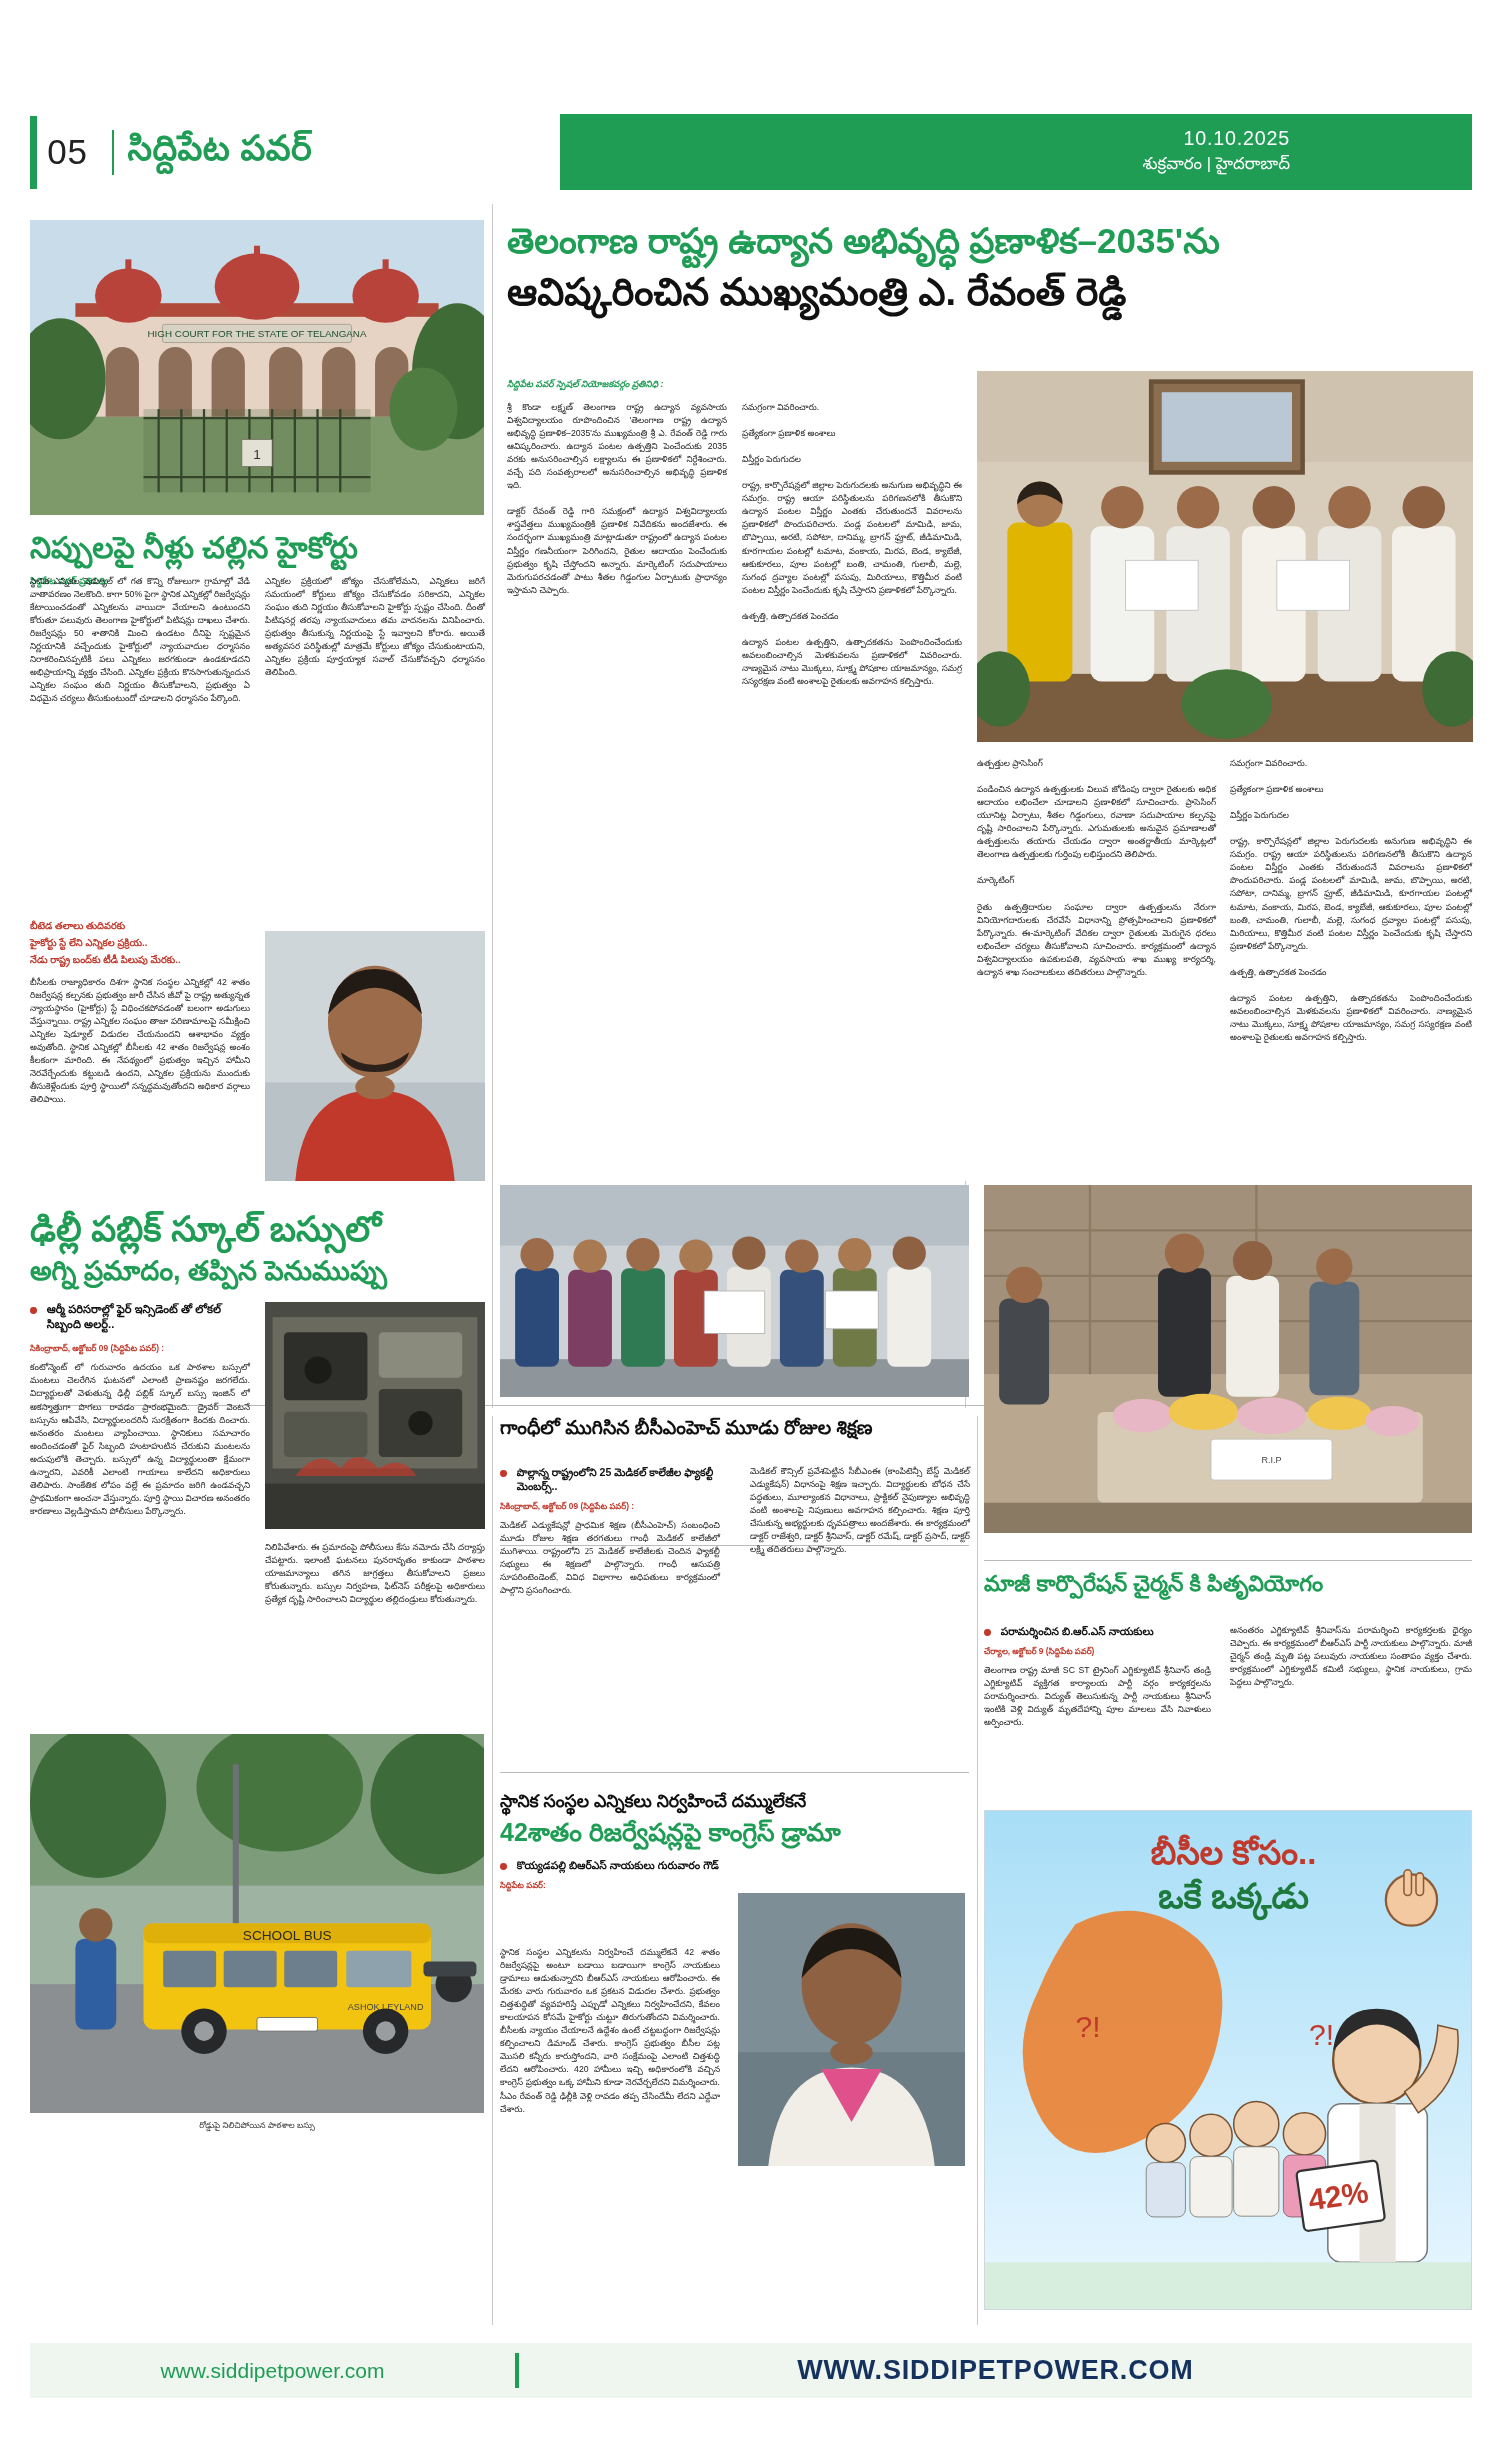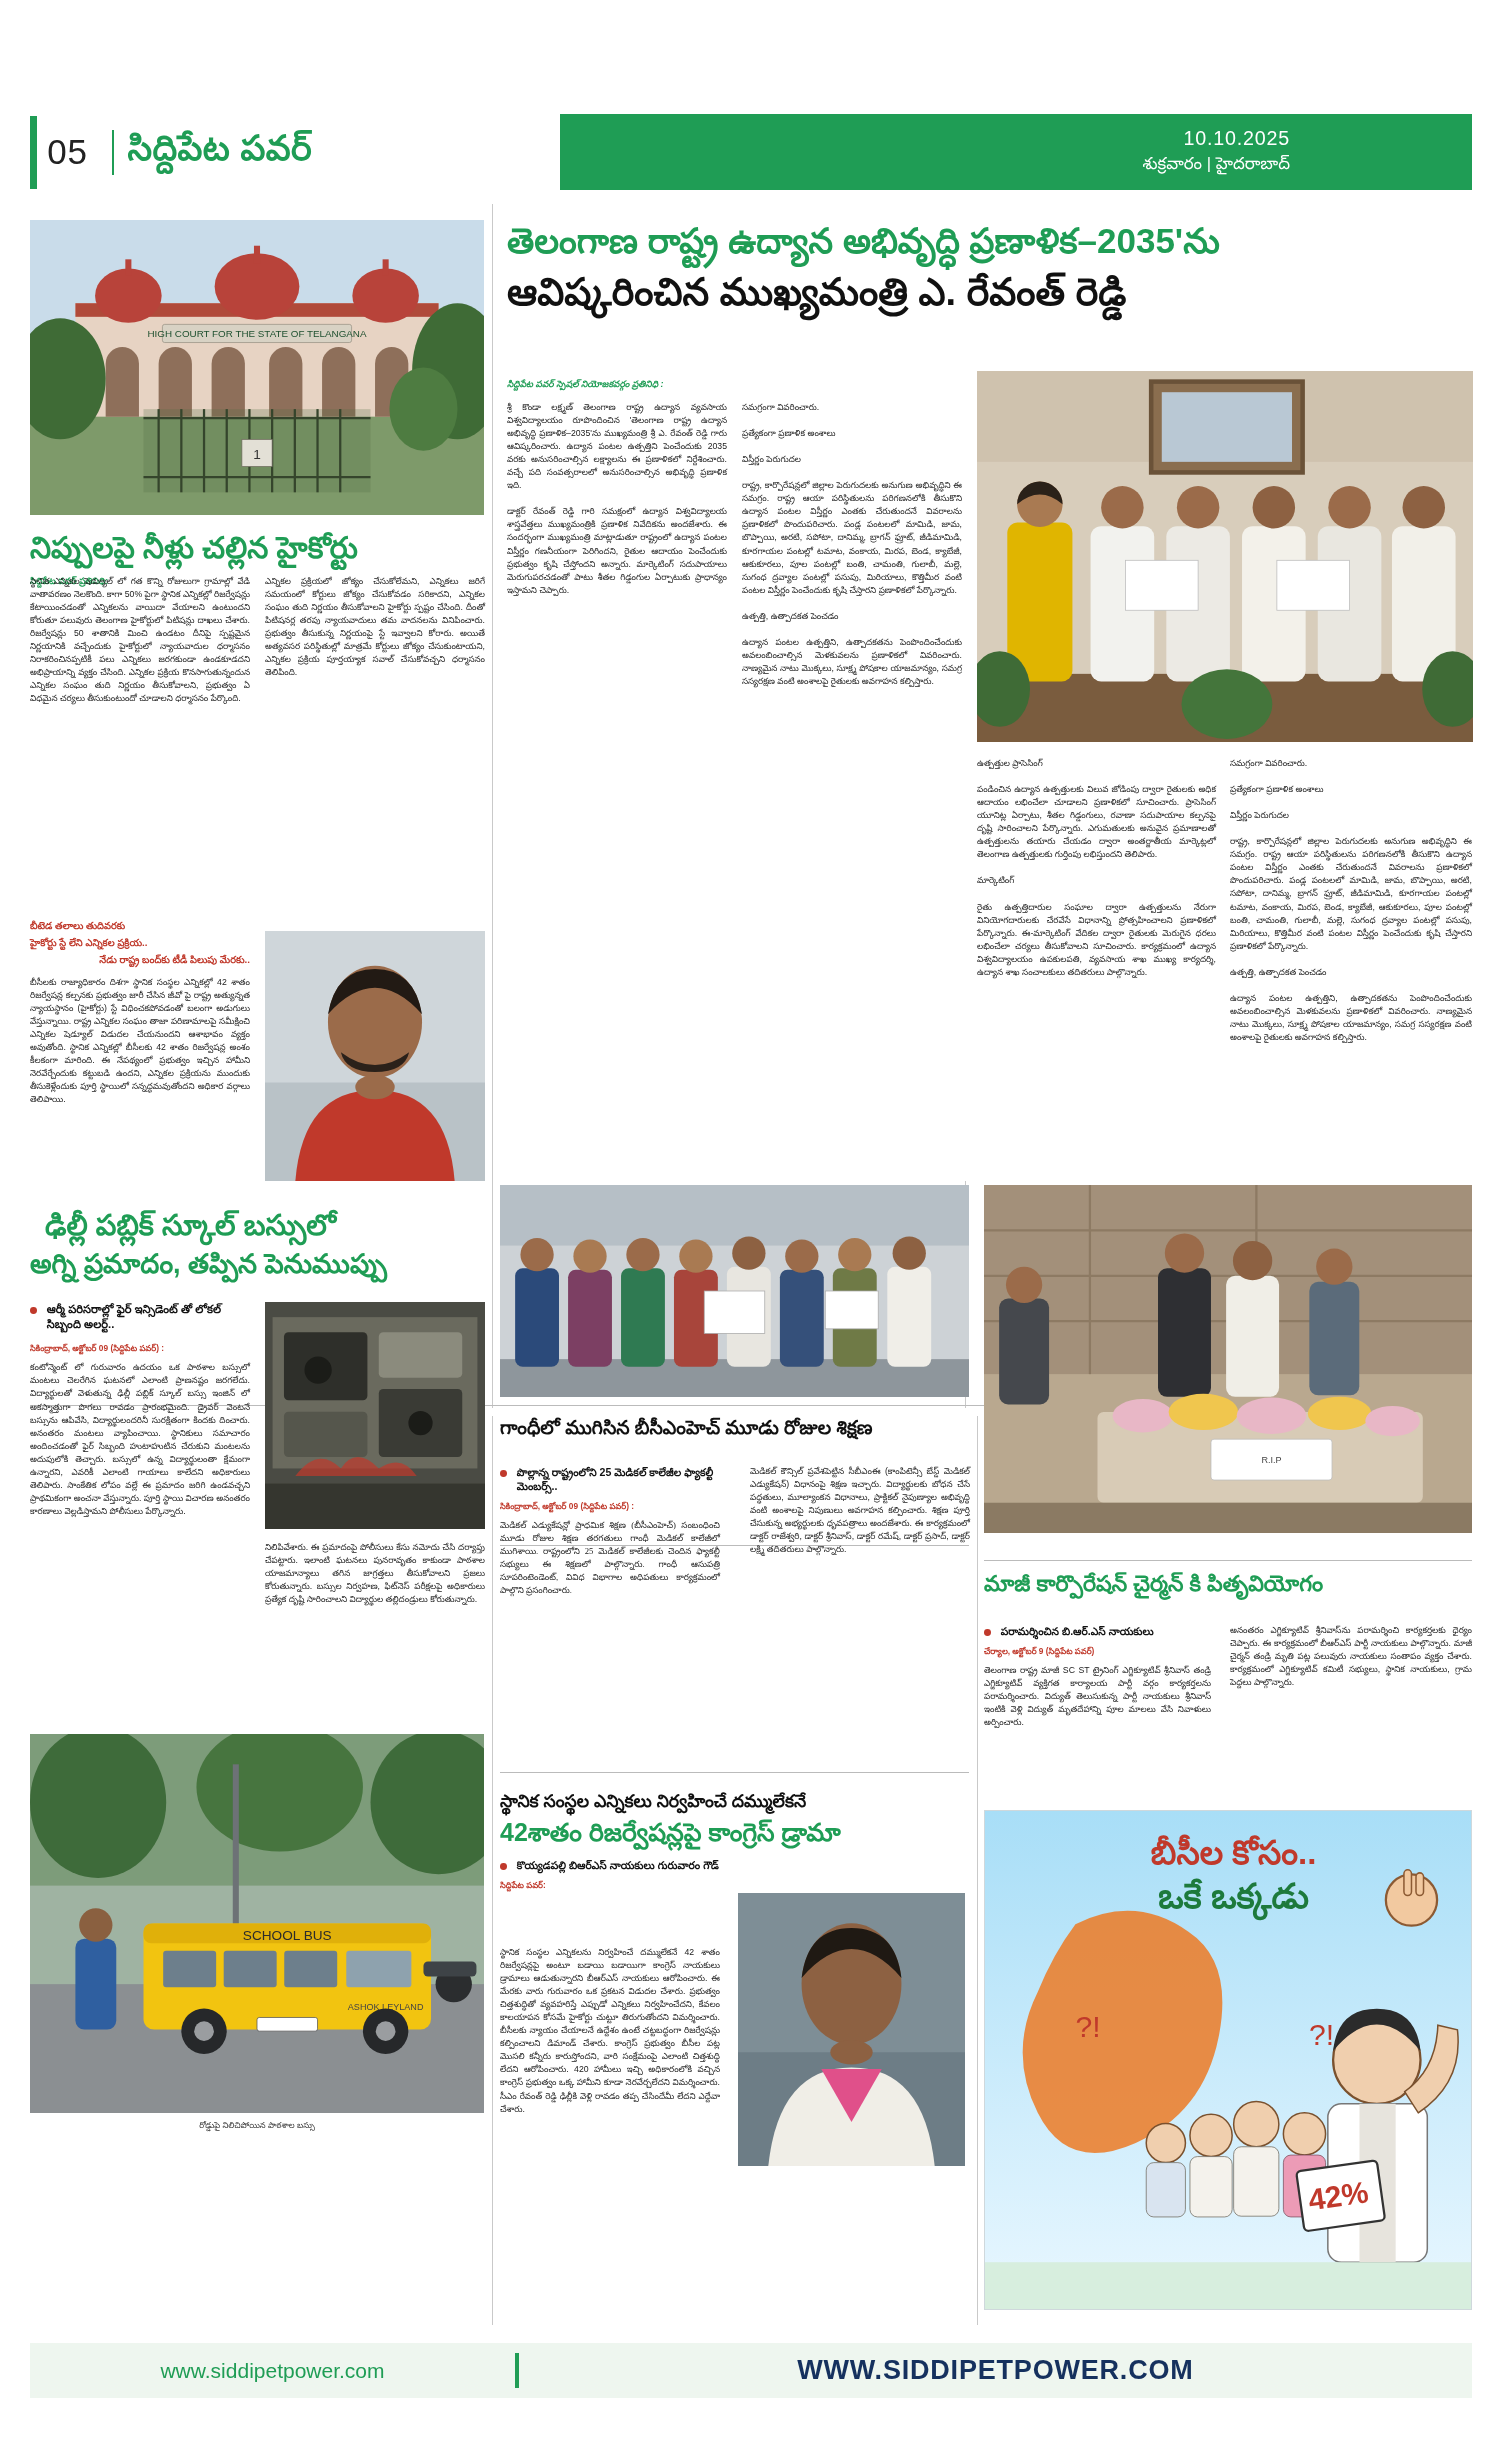--- a/index.html
+++ b/index.html
@@ -246,38 +246,38 @@
     <div class="headline" style="font-size:30px;">నిప్పులపై నీళ్లు చల్లిన హైకోర్టు</div>
     <div class="byline" style="margin-top:9px;">సిద్దిపేట పవర్ ప్రతినిధి:</div>
   </div>
 
   <div style="position:absolute; left:30px; top:575px; width:220px;" class="tiny-text">స్థానిక ఎన్నికల షెడ్యూల్ లో గత కొన్ని రోజులుగా గ్రామాల్లో వేడి వాతావరణం నెలకొంది. కాగా 50% పైగా స్థానిక ఎన్నికల్లో రిజర్వేషన్లు కేటాయించడంతో ఎన్నికలను వాయిదా వేయాలని ఉంటుందని కోరుతూ పలువురు తెలంగాణ హైకోర్టులో పిటిషన్లు దాఖలు చేశారు. రిజర్వేషన్లు 50 శాతానికి మించి ఉండటం దీనిపై స్పష్టమైన నిర్ణయానికి వచ్చేందుకు హైకోర్టులో న్యాయవాదుల ధర్మాసనం నిరాకరించినప్పటికీ పలు ఎన్నికలు జరగకుండా ఉండకూడదని అభిప్రాయాన్ని వ్యక్తం చేసింది. ఎన్నికల ప్రక్రియ కొనసాగుతున్నందున ఎన్నికల సంఘం తుది నిర్ణయం తీసుకోవాలని, ప్రభుత్వం ఏ విధమైన చర్యలు తీసుకుంటుందో చూడాలని ధర్మాసనం పేర్కొంది.</div>
   <div style="position:absolute; left:265px; top:575px; width:220px;" class="tiny-text">ఎన్నికల ప్రక్రియలో జోక్యం చేసుకోలేమని, ఎన్నికలు జరిగే సమయంలో కోర్టులు జోక్యం చేసుకోవడం సరికాదని, ఎన్నికల సంఘం తుది నిర్ణయం తీసుకోవాలని హైకోర్టు స్పష్టం చేసింది. దీంతో పిటిషనర్ల తరపు న్యాయవాదులు తమ వాదనలను వినిపించారు. ప్రభుత్వం తీసుకున్న నిర్ణయంపై స్టే ఇవ్వాలని కోరారు. అయితే అత్యవసర పరిస్థితుల్లో మాత్రమే కోర్టులు జోక్యం చేసుకుంటాయని, ఎన్నికల ప్రక్రియ పూర్తయ్యాక సవాల్ చేసుకోవచ్చని ధర్మాసనం తెలిపింది.</div>
 
   <div style="position:absolute; left:30px; top:920px; width:220px;">
     <div class="kicker">బీటెడ తలాలు తుదివరకు</div>
     <div class="kicker" style="margin-top:3px;">హైకోర్టు స్టే లేని ఎన్నికల ప్రక్రియ..</div>
-    <div class="kicker" style="margin-top:3px;text-align:right;">నేడు రాష్ట్ర బంద్‌కు టీడీ పిలుపు మేరకు..</div>
+    <div class="kicker" style="margin-top:3px;">నేడు రాష్ట్ర బంద్‌కు టీడీ పిలుపు మేరకు..</div>
     <div class="tiny-text" style="margin-top:7.6px;">బీసీలకు రాజ్యాధికారం దిశగా స్థానిక సంస్థల ఎన్నికల్లో 42 శాతం రిజర్వేషన్ల కల్పనకు ప్రభుత్వం జారీ చేసిన జీవో పై రాష్ట్ర అత్యున్నత న్యాయస్థానం (హైకోర్టు) స్టే విధించకపోవడంతో బలంగా అడుగులు వేస్తున్నాయి. రాష్ట్ర ఎన్నికల సంఘం తాజా పరిణామాలపై సమీక్షించి ఎన్నికల షెడ్యూల్ విడుదల చేయనుందని ఆశాభావం వ్యక్తం అవుతోంది. స్థానిక ఎన్నికల్లో బీసీలకు 42 శాతం రిజర్వేషన్ల అంశం కీలకంగా మారింది. ఈ నేపథ్యంలో ప్రభుత్వం ఇచ్చిన హామీని నెరవేర్చేందుకు కట్టుబడి ఉందని, ఎన్నికల ప్రక్రియను ముందుకు తీసుకెళ్లేందుకు పూర్తి స్థాయిలో సన్నద్ధమవుతోందని అధికార వర్గాలు తెలిపాయి.</div>
   </div>
 
   <div class="photo" style="left:265px; top:931px; width:220px; height:250px;">
     <svg class="svgfill" viewBox="0 0 290 330" preserveAspectRatio="none">
       <rect width="290" height="330" fill="#cfd6da"></rect>
       <rect y="200" width="290" height="130" fill="#b9c2c7"></rect>
       <ellipse cx="145" cy="120" rx="62" ry="74" fill="#9b6b4a"></ellipse>
       <path d="M83 110 q62 -70 124 0 q-10 -60 -62 -60 q-52 0 -62 60z" fill="#221a14"></path>
       <path d="M100 160 q45 34 90 0 q-6 26 -45 26 q-39 0 -45 -26z" fill="#2b211a"></path>
       <path d="M40 330 q10 -120 105 -120 q95 0 105 120z" fill="#c0392b"></path>
       <ellipse cx="145" cy="206" rx="26" ry="16" fill="#9b6b4a"></ellipse>
     </svg>
   </div>
 
   <div style="position:absolute; left:30px; top:1208px; width:454px;">
-    <div class="headline" style="font-size:29px;margin-left:15px;">ఢిల్లీ పబ్లిక్ స్కూల్ బస్సులో</div>
+    <div class="headline" style="font-size:35px;">ఢిల్లీ పబ్లిక్ స్కూల్ బస్సులో</div>
     <div class="headline" style="font-size:27px; margin-top:4.5px;">అగ్ని ప్రమాదం, తప్పిన పెనుముప్పు</div>
   </div>
 
   <div style="position:absolute; left:30px; top:1302px; width:220px;">
     <div class="bullet-item">ఆర్మీ పరిసరాల్లో ఫైర్ ఇన్సిడెంట్ తో లోకల్ సిబ్బంది అలర్ట్..</div>
     <div class="kicker" style="margin-top:10.6px; font-size:8.3px; color:#c0392b;">సికింద్రాబాద్, అక్టోబర్ 09 (సిద్దిపేట పవర్) :</div>
     <div class="tiny-text" style="margin-top:6px;">కంటోన్మెంట్ లో గురువారం ఉదయం ఒక పాఠశాల బస్సులో మంటలు చెలరేగిన ఘటనలో ఎలాంటి ప్రాణనష్టం జరగలేదు. విద్యార్థులతో వెళుతున్న ఢిల్లీ పబ్లిక్ స్కూల్ బస్సు ఇంజిన్ లో అకస్మాత్తుగా పొగలు రావడం ప్రారంభమైంది. డ్రైవర్ వెంటనే బస్సును ఆపివేసి, విద్యార్థులందరినీ సురక్షితంగా కిందకు దించారు. అనంతరం మంటలు వ్యాపించాయి. స్థానికులు సమాచారం అందించడంతో ఫైర్ సిబ్బంది హుటాహుటిన చేరుకుని మంటలను అదుపులోకి తెచ్చారు. బస్సులో ఉన్న విద్యార్థులంతా క్షేమంగా ఉన్నారని, ఎవరికీ ఎలాంటి గాయాలు కాలేదని అధికారులు తెలిపారు. సాంకేతిక లోపం వల్లే ఈ ప్రమాదం జరిగి ఉండవచ్చని ప్రాథమికంగా అంచనా వేస్తున్నారు. పూర్తి స్థాయి విచారణ అనంతరం కారణాలు వెల్లడిస్తామని పోలీసులు పేర్కొన్నారు.</div>
   </div>
 
   <div class="photo ph-dark" style="left:265px; top:1302px; width:220px; height:227px;">

